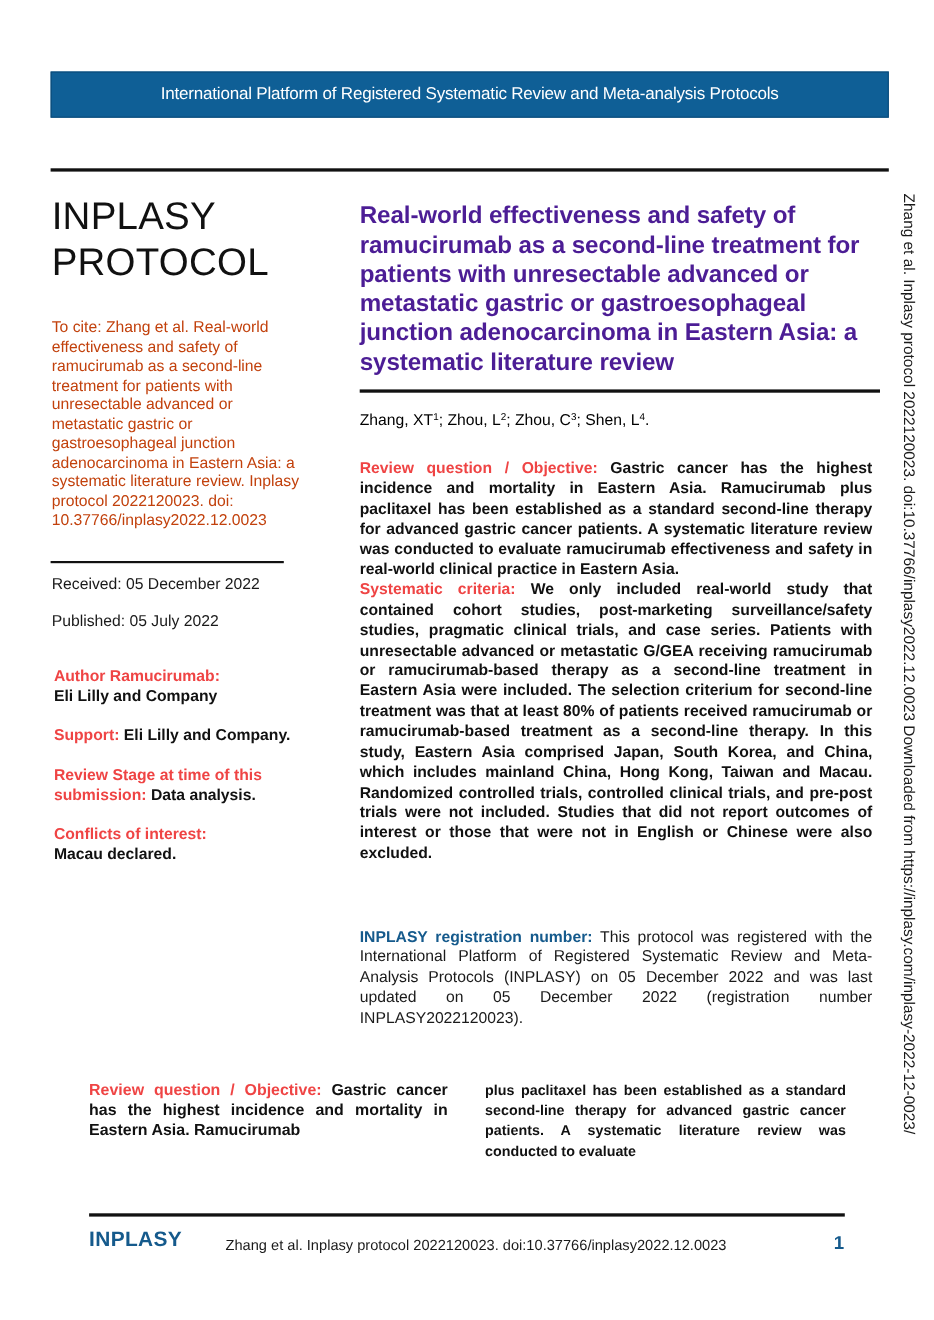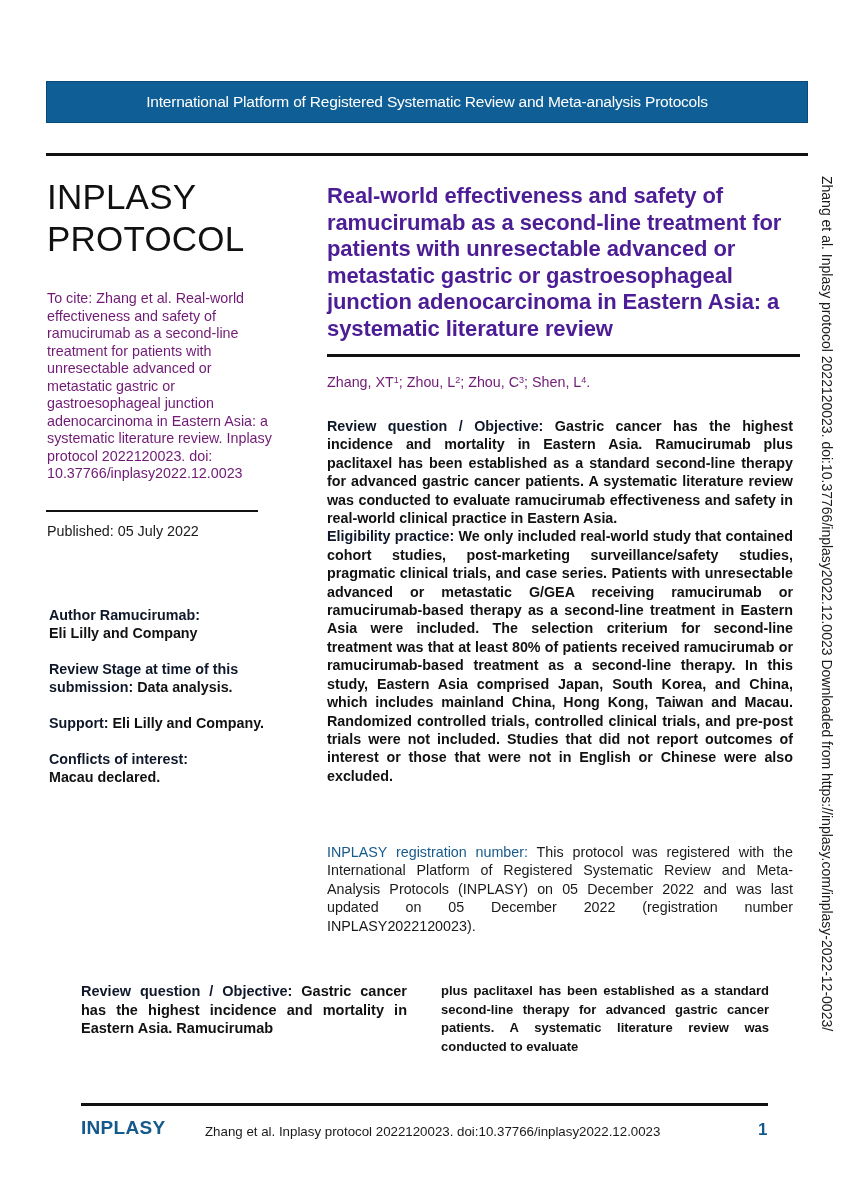--- a/index.html
+++ b/index.html
@@ -1,47 +1,47 @@
 <!DOCTYPE html>
 <html><head>
 <meta charset="utf-8">
 <style>
   html, body { margin: 0; padding: 0; background: #ffffff; }
   body { width: 849px; height: 1200px; position: relative; overflow: hidden;
          font-family: "Liberation Sans", "DejaVu Sans", sans-serif; color: #111; }
 
-  .banner { position: absolute; left: 46px; top: 81px; width: 762px; height: 42px;
+  .banner { position: absolute; left: 46px; top: 65px; width: 762px; height: 42px;
             background: #0f5f96; border: 1px solid #0a4a78; box-sizing: border-box;
             display: flex; align-items: center; justify-content: center; }
   .banner-text { color: #ffffff; font-size: 15.5px; letter-spacing: -0.2px; }
 
   .rule-top { position: absolute; left: 46px; top: 153px; width: 762px; height: 3px; background: #111; }
 
   .left-col { position: absolute; left: 47px; top: 176px; width: 226px; }
   .big-title { font-size: 35px; line-height: 42px; color: #111; font-weight: normal; letter-spacing: 0.2px; }
-  .cite { margin-top: 30px; font-size: 14.3px; line-height: 17.5px; color: #701a75; }
+  .cite { margin-top: 30px; font-size: 14.3px; line-height: 17.5px; color: #c2410c; }
   .rule-left { position: absolute; left: 46px; top: 510px; width: 212px; height: 2px; background: #111; }
   .dates { position: absolute; left: 47px; top: 523px; font-size: 14.3px; color: #1a1a1a; }
   .dates div { height: 34px; }
 
   .meta { position: absolute; left: 49px; top: 606px; width: 230px; font-size: 14.3px; line-height: 18px; font-weight: bold; }
   .meta .blk { margin-bottom: 18px; }
-  .blue { color: #0f172a; }
+  .blue { color: #ef4444; }
   .blk-email { margin-top: 18px; }
 
   .right-col { position: absolute; left: 327px; top: 183px; width: 466px; }
   .article-title { font-size: 22px; line-height: 26.5px; font-weight: bold; color: #4c1d95; margin: 0; letter-spacing: -0.1px; }
   .rule-right { position: absolute; left: 327px; top: 354px; width: 473px; height: 3px; background: #111; }
-  .authors { position: absolute; left: 327px; top: 374px; font-size: 14.3px; color: #701a75; }
+  .authors { position: absolute; left: 327px; top: 374px; font-size: 14.3px; color: #000000; }
   .authors sup { font-size: 9px; vertical-align: 4px; }
 
   .abstract { position: absolute; left: 327px; top: 417px; width: 466px; font-size: 14.3px; line-height: 18.4px; font-weight: bold; text-align: justify; }
   .abstract p { margin: 0; }
   .reg { position: absolute; left: 327px; top: 843px; width: 466px; font-size: 14.3px; line-height: 18.4px; text-align: justify; color: #1a1a1a; }
-  .reg .lbl { font-weight: normal; color: #155a8c; }
+  .reg .lbl { font-weight: bold; color: #155a8c; }
 
   .intro-left { position: absolute; left: 81px; top: 982px; width: 326px; font-size: 14.5px; line-height: 18.5px; font-weight: bold; }
   .intro-heading { color: #155a8c; font-size: 14.5px; margin-bottom: 17px; letter-spacing: 0.2px; }
   .intro-left p, .intro-right p { margin: 0; text-align: justify; }
   .intro-right { position: absolute; left: 441px; top: 982px; width: 328px; font-size: 13px; line-height: 18.5px; font-weight: bold; }
 
   .rule-bottom { position: absolute; left: 81px; top: 1103px; width: 687px; height: 3px; background: #111; }
   .footer-brand { position: absolute; left: 81px; top: 1117px; font-size: 19px; font-weight: bold; color: #155a8c; letter-spacing: 0.3px; }
   .footer-cite { position: absolute; left: 205px; top: 1124px; font-size: 13.3px; color: #1a1a1a; }
   .footer-page { position: absolute; left: 758px; top: 1120px; font-size: 17px; font-weight: bold; color: #155a8c; }
@@ -59,35 +59,36 @@
 
 <div class="left-col">
   <div class="big-title">
     <div>INPLASY</div>
     <div>PROTOCOL</div>
   </div>
   <div class="cite">To cite: Zhang et al. Real-world effectiveness and safety of ramucirumab as a second-line treatment for patients with unresectable advanced or metastatic gastric or gastroesophageal junction adenocarcinoma in Eastern Asia: a systematic literature review. Inplasy protocol 2022120023. doi: 10.37766/inplasy2022.12.0023</div>
 </div>
 <div class="rule-left"></div>
 <div class="dates">
+  <div>Received: 05 December 2022</div>
   <div>Published: 05 July 2022</div>
 </div>
 
 <div class="meta">
   <div class="blk">
     <div class="blue">Author Ramucirumab:</div>
     <div>Eli Lilly and Company</div>
   </div>
   <div class="blk">
+    <span class="blue">Support:</span>
+    <span>Eli Lilly and Company.</span>
+  </div>
+  <div class="blk">
     <span class="blue">Review Stage at time of this submission:</span>
     <span>Data analysis.</span>
-  </div>
-  <div class="blk">
-    <span class="blue">Support:</span>
-    <span>Eli Lilly and Company.</span>
   </div>
   <div class="blk">
     <div class="blue">Conflicts of interest:</div>
     <div>Macau declared.</div>
   </div>
 </div>
 
 <div class="right-col">
   <h1 class="article-title">Real-world effectiveness and safety of ramucirumab as a second-line treatment for patients with unresectable advanced or metastatic gastric or gastroesophageal junction adenocarcinoma in Eastern Asia: a systematic literature review</h1>
 </div>
@@ -99,21 +100,21 @@
   <span>Zhou, C</span><sup>3</sup>;
   <span>Shen, L</span><sup>4</sup>.
 </div>
 
 <div class="abstract">
   <p>
     <span class="blue">Review question / Objective:</span>
     <span>Gastric cancer has the highest incidence and mortality in Eastern Asia. Ramucirumab plus paclitaxel has been established as a standard second-line therapy for advanced gastric cancer patients. A systematic literature review was conducted to evaluate ramucirumab effectiveness and safety in real-world clinical practice in Eastern Asia.</span>
   </p>
   <p>
-    <span class="blue">Eligibility practice:</span>
+    <span class="blue">Systematic criteria:</span>
     <span>We only included real-world study that contained cohort studies, post-marketing surveillance/safety studies, pragmatic clinical trials, and case series. Patients with unresectable advanced or metastatic G/GEA receiving ramucirumab or ramucirumab-based therapy as a second-line treatment in Eastern Asia were included. The selection criterium for second-line treatment was that at least 80% of patients received ramucirumab or ramucirumab-based treatment as a second-line therapy. In this study, Eastern Asia comprised Japan, South Korea, and China, which includes mainland China, Hong Kong, Taiwan and Macau. Randomized controlled trials, controlled clinical trials, and pre-post trials were not included. Studies that did not report outcomes of interest or those that were not in English or Chinese were also excluded.</span>
   </p>
 </div>
 
 <div class="reg">
   <span class="lbl">INPLASY registration number:</span>
   <span>This protocol was registered with the International Platform of Registered Systematic Review and Meta-Analysis Protocols (INPLASY) on 05 December 2022 and was last updated on 05 December 2022 (registration number INPLASY2022120023).</span>
 </div>
 
 <div class="intro-left">

